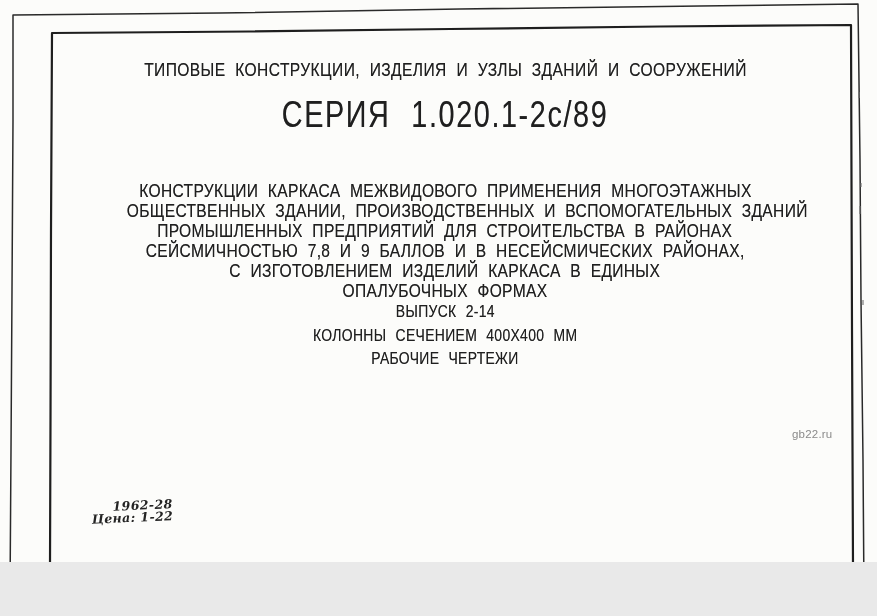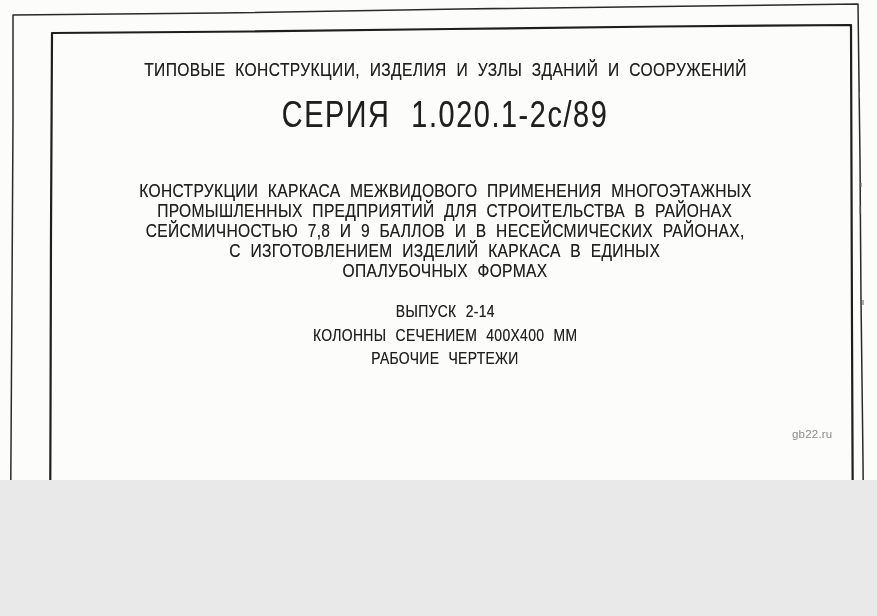--- a/index.html
+++ b/index.html
@@ -1,20 +1,20 @@
 <!DOCTYPE html>
 <html><head>
 <meta charset="utf-8">
 <style>
   * { margin: 0; padding: 0; box-sizing: border-box; }
   html, body { background: #e9e9e9; }
   .page {
     position: relative;
     width: 877px;
-    height: 480px;
+    height: 562px;
     background: #fcfcfa;
     overflow: hidden;
     font-family: "Liberation Sans", sans-serif;
     color: #1f1f1f;
   }
   .borders {
     position: absolute;
     left: 0; top: 0;
     width: 877px; height: 616px;
     pointer-events: none;
@@ -110,20 +110,21 @@
   <div class="text-col header-line">
     <div class="line"><span class="cond">ТИПОВЫЕ КОНСТРУКЦИИ, ИЗДЕЛИЯ И УЗЛЫ ЗДАНИЙ И СООРУЖЕНИЙ</span></div>
   </div>
 
   <div class="text-col series-title">
     <div class="line"><span class="cond">СЕРИЯ 1.020.1-2с/89</span></div>
   </div>
 
   <div class="text-col description">
     <div class="line"><span class="cond">КОНСТРУКЦИИ КАРКАСА МЕЖВИДОВОГО ПРИМЕНЕНИЯ МНОГОЭТАЖНЫХ</span></div>
+    <div class="line"><span class="cond">ОБЩЕСТВЕННЫХ ЗДАНИИ, ПРОИЗВОДСТВЕННЫХ И ВСПОМОГАТЕЛЬНЫХ ЗДАНИЙ</span></div>
     <div class="line"><span class="cond">ПРОМЫШЛЕННЫХ ПРЕДПРИЯТИЙ ДЛЯ СТРОИТЕЛЬСТВА В РАЙОНАХ</span></div>
     <div class="line"><span class="cond">СЕЙСМИЧНОСТЬЮ 7,8 И 9 БАЛЛОВ И В НЕСЕЙСМИЧЕСКИХ РАЙОНАХ,</span></div>
     <div class="line"><span class="cond">С ИЗГОТОВЛЕНИЕМ ИЗДЕЛИЙ КАРКАСА В ЕДИНЫХ</span></div>
     <div class="line"><span class="cond">ОПАЛУБОЧНЫХ ФОРМАХ</span></div>
   </div>
 
   <div class="text-col issue-block">
     <div class="line"><span class="cond">ВЫПУСК 2-14</span></div>
     <div class="line"><span class="cond">КОЛОННЫ СЕЧЕНИЕМ 400Х400 ММ</span></div>
     <div class="line"><span class="cond">РАБОЧИЕ ЧЕРТЕЖИ</span></div>

